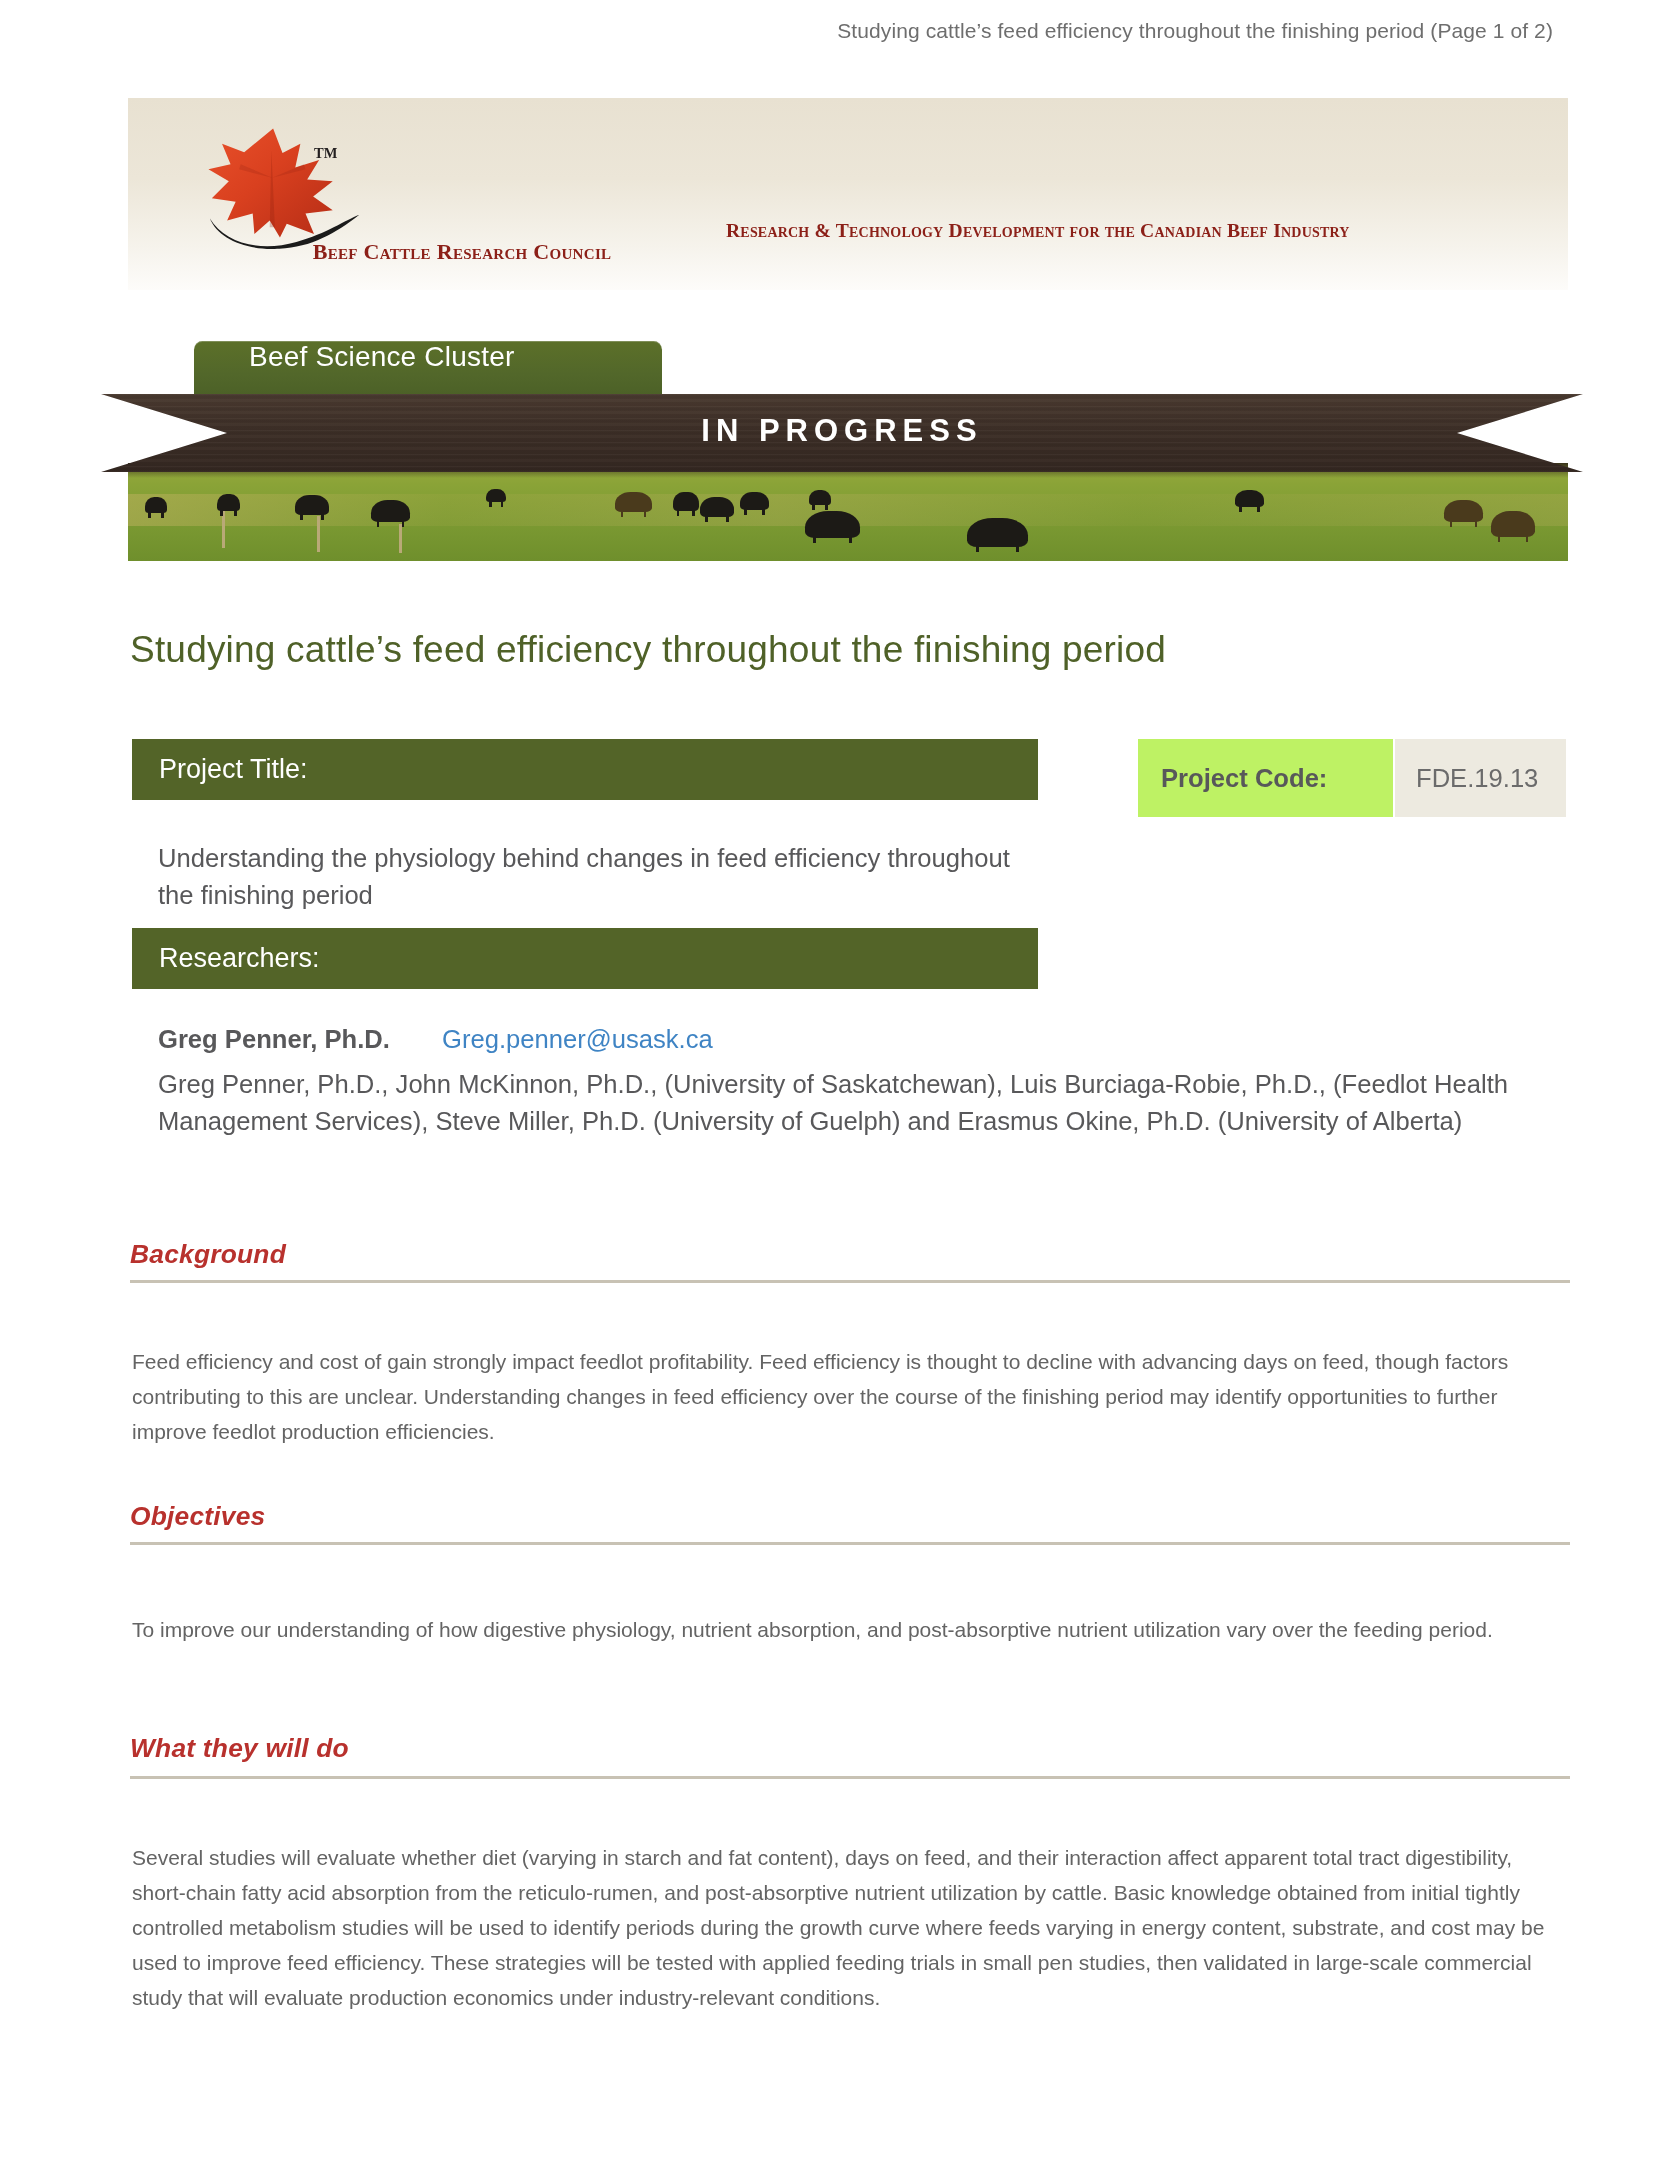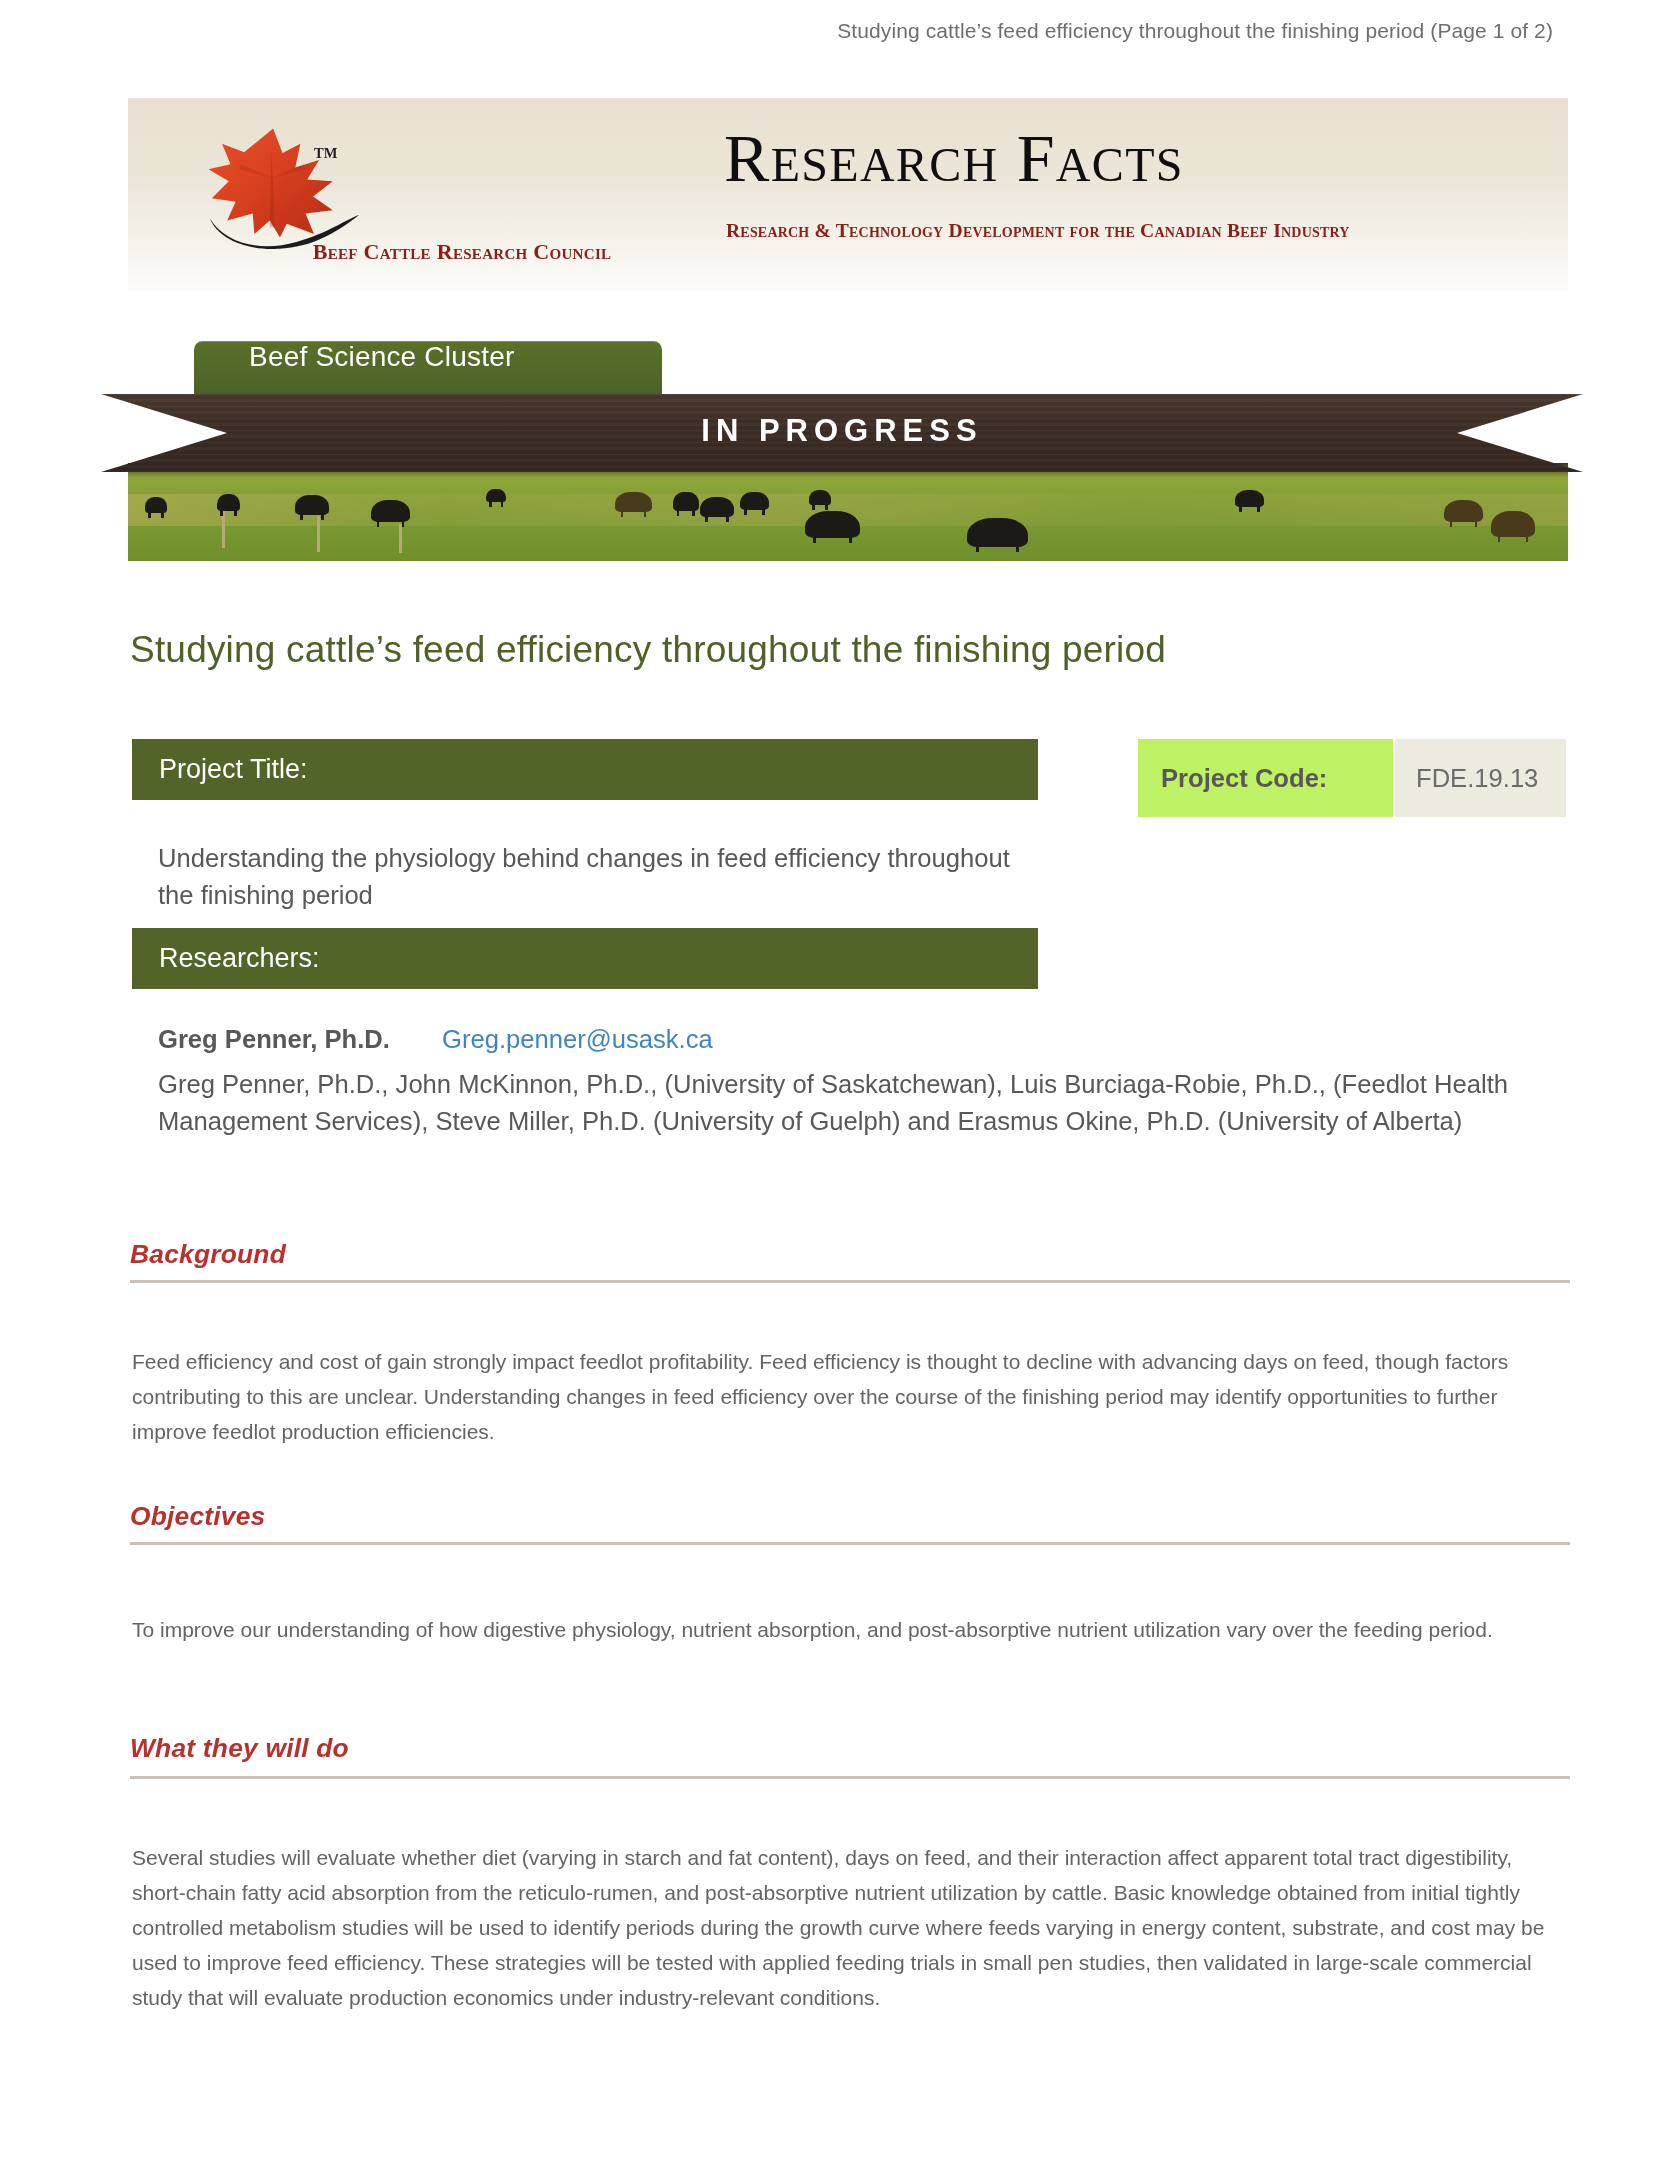--- a/index.html
+++ b/index.html
@@ -376,21 +376,20 @@
       <path fill="#8e2010" opacity="0.2" d="M79 62 L116 46 L118 52 Z"></path>
       <path fill="#8e2010" opacity="0.2" d="M79 62 L42 46 L40 52 Z"></path>
     </svg>
     <svg class="swoosh" viewBox="0 0 180 42">
       <path fill="#1b1b1b" d="M2 6 C20 36 62 46 104 34 C140 24 162 8 178 2 C150 24 122 40 84 42 C44 44 12 30 2 6 Z"></path>
     </svg>
     <div class="tm-mark">TM</div>
     <div class="bcrc-sub">Beef Cattle Research Council</div>
   </div>
 
-  <div class="rf-title">Research Facts</div>
   <div class="rf-sub">Research &amp; Technology Development for the Canadian Beef Industry</div>
 </div>
 
 <div class="pasture">
   <div class="shadowband"></div>
   <div class="drystrip"></div>
 
   <div class="post" style="left:94px;  top:44px;  height:41px;"></div>
   <div class="post" style="left:189px;  top:53px;  height:36px;"></div>
   <div class="post" style="left:271px;  top:61px;  height:29px;"></div>

